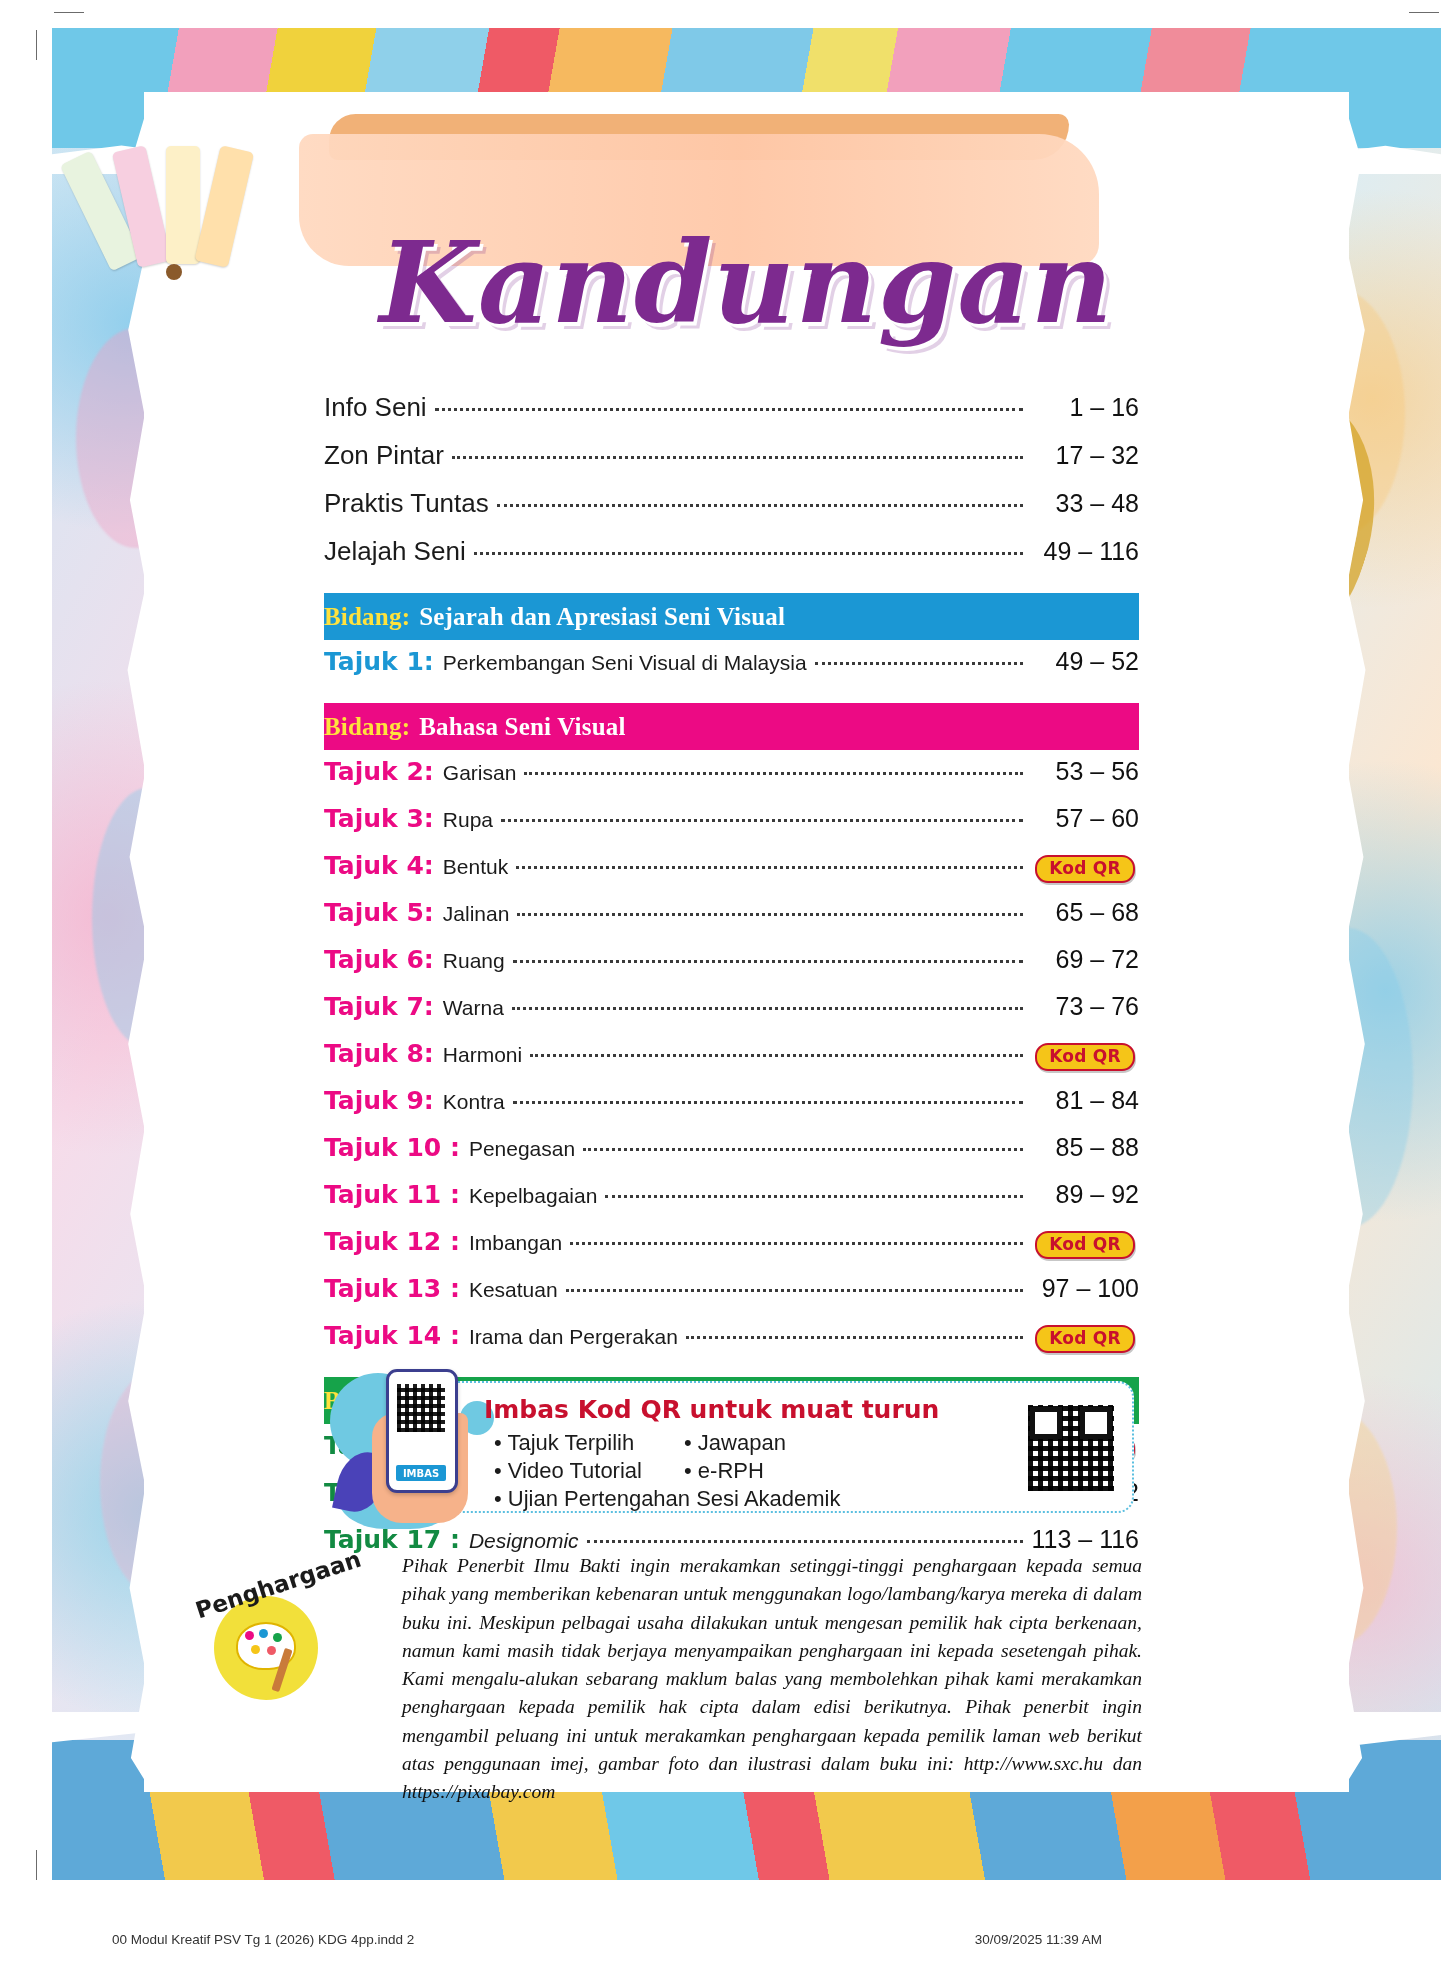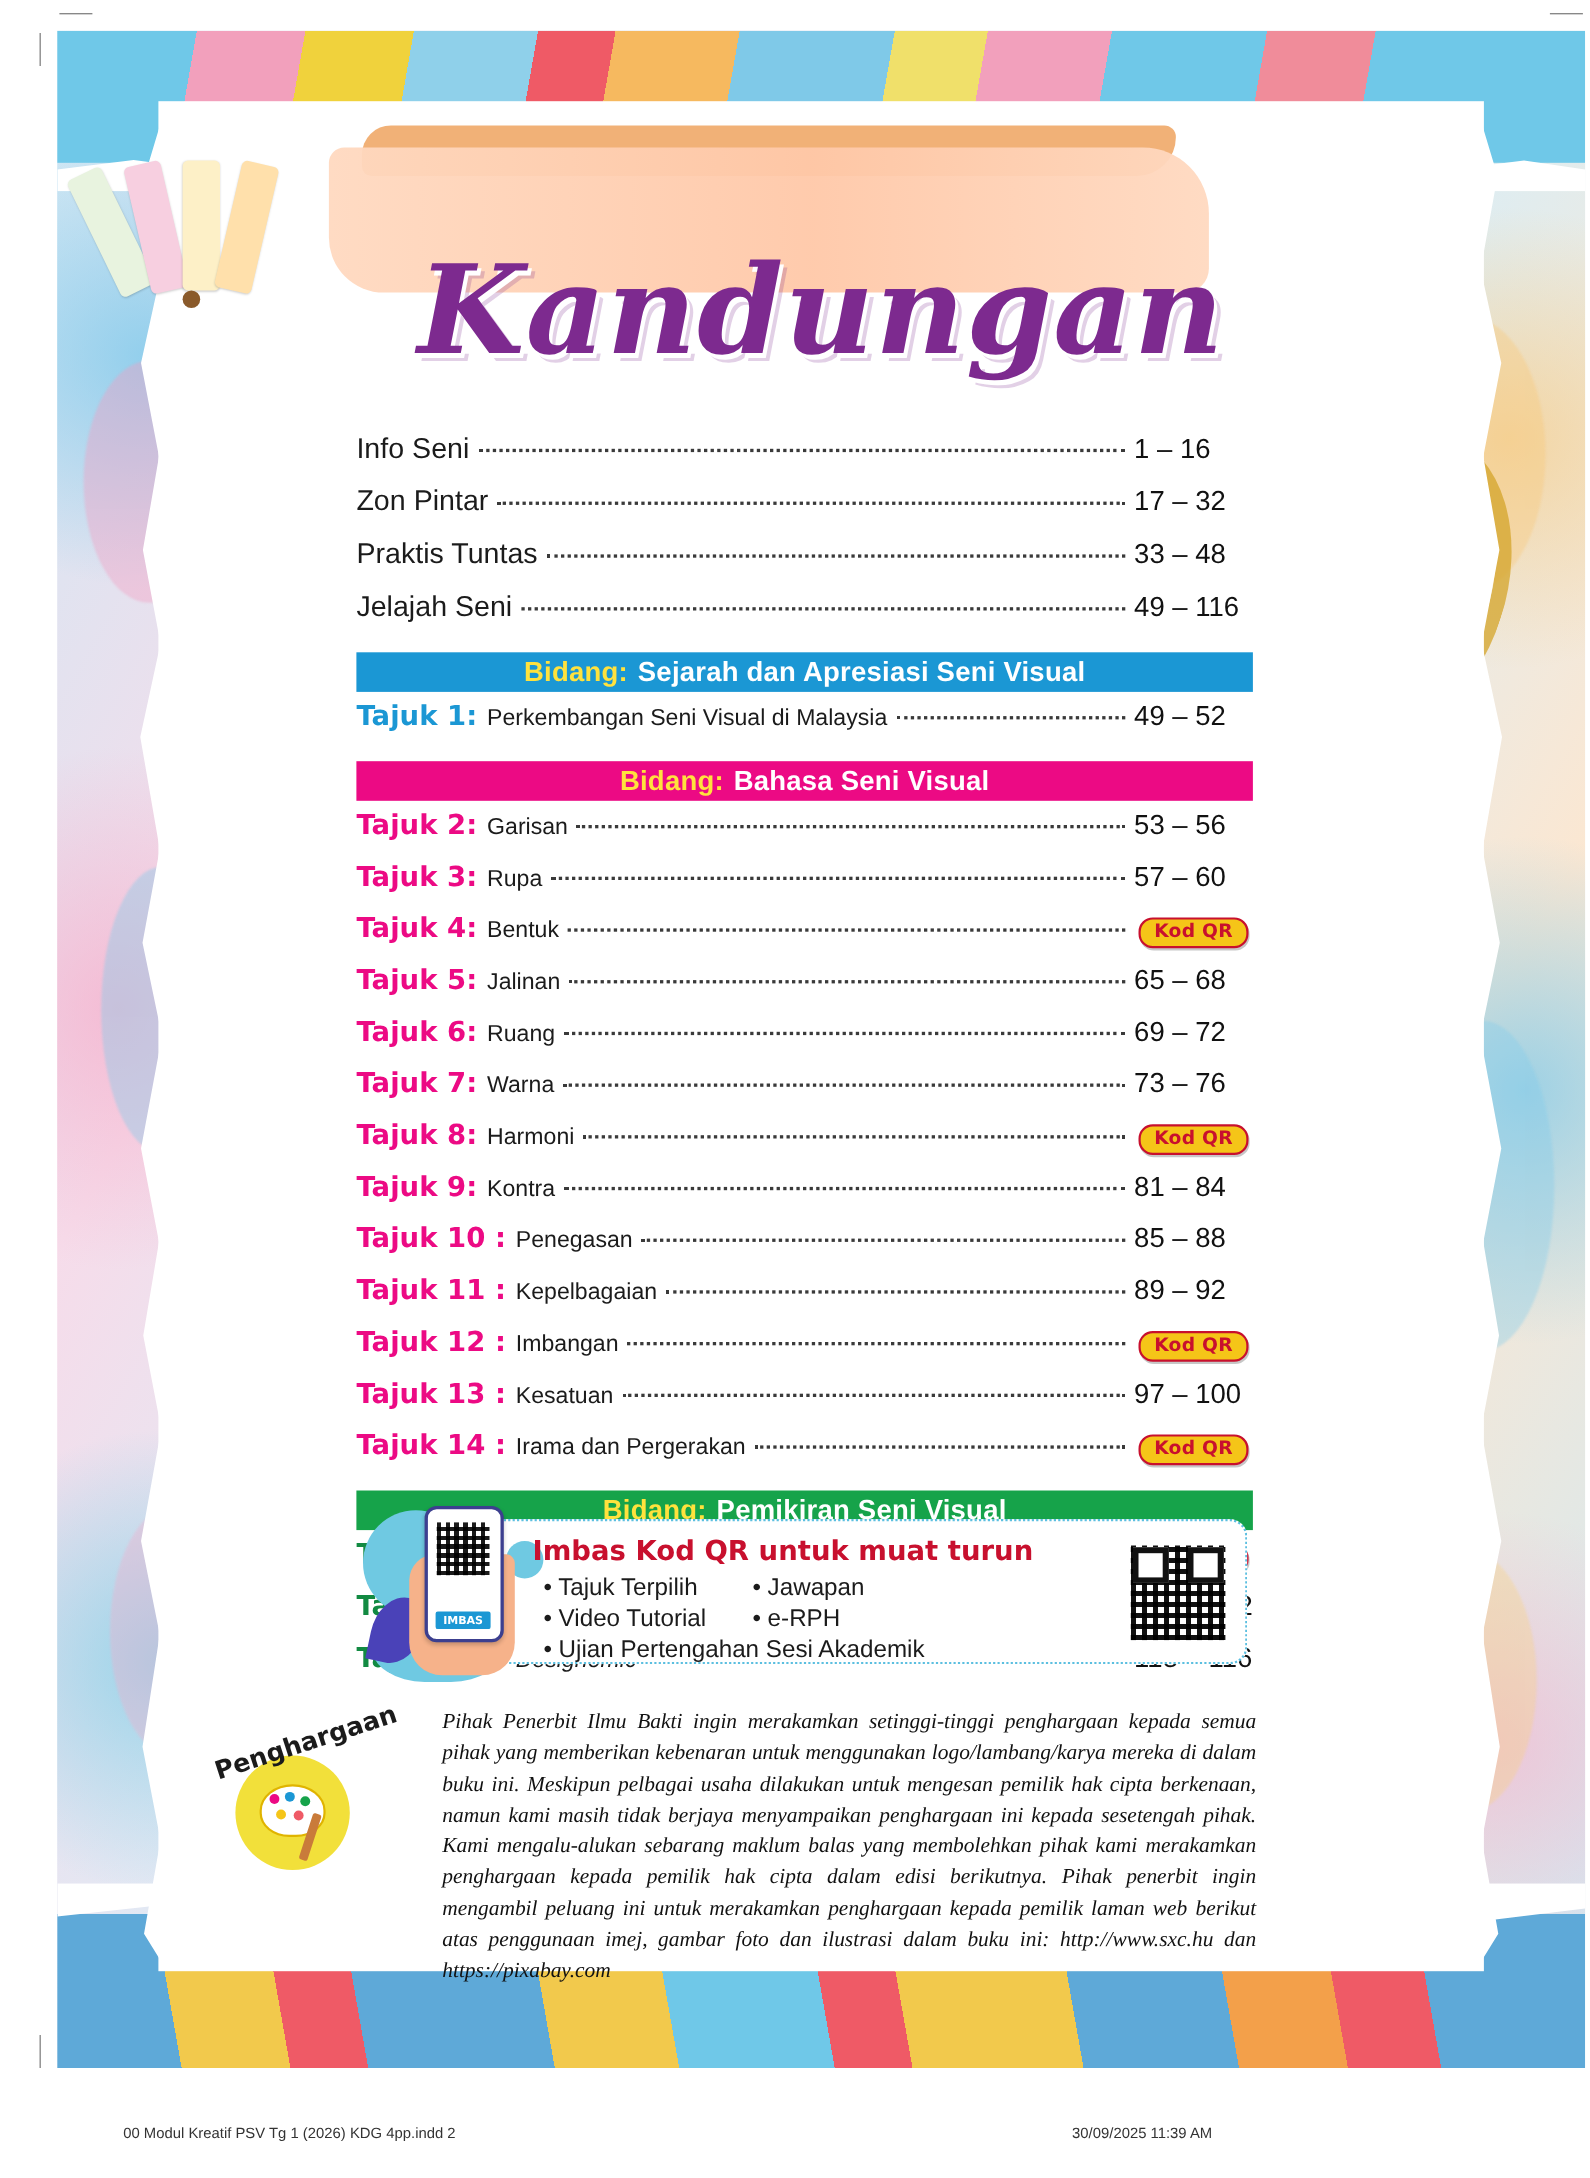--- a/index.html
+++ b/index.html
@@ -117,29 +117,29 @@
 
   
   .toc{position:absolute;left:300px;top:394px;width:815px;}
   .row{display:flex;align-items:baseline;font-size:25px;color:#1b1b1b;line-height:1;margin-bottom:0;height:47px;}
   .row .lbl{white-space:nowrap;}
   .row .dots{
     flex:1 1 auto;margin:0 8px;position:relative;top:-5px;
     border-bottom:3.2px dotted #3a3a3a;
     min-width:20px;
   }
-  .row .pg{white-space:nowrap;min-width:108px;font-size:25px;color:#111;}
+  .row .pg{white-space:nowrap;min-width:108px;text-align:right;font-size:25px;color:#111;}
   .top-row{height:48px;}
   .top-row .lbl{font-size:26px;}
 
   
   .bidang{
-    height:36px;display:flex;align-items:center;justify-content:center;
+    height:47px;display:flex;align-items:center;
     color:#fff;font-weight:700;font-size:25px;margin:7px 0 9px 0;
-    font-family:Liberation Sans, sans-serif;
+    font-family:Liberation Serif, serif;
     letter-spacing:.2px;
   }
   .bidang .kw{color:#ffe23d;margin-right:9px;font-weight:700;}
   .bidang.blue{background:#1b97d4;}
   .bidang.pink{background:#ec0a84;}
   .bidang.green{background:#16a34a;}
 
   .tajuk{height:47px;}
   .tajuk .num{font-weight:700;margin-right:9px;font-family:"DejaVu Sans", sans-serif;font-size:25px;}
   .tajuk .num.blue{color:#1b97d4;}

